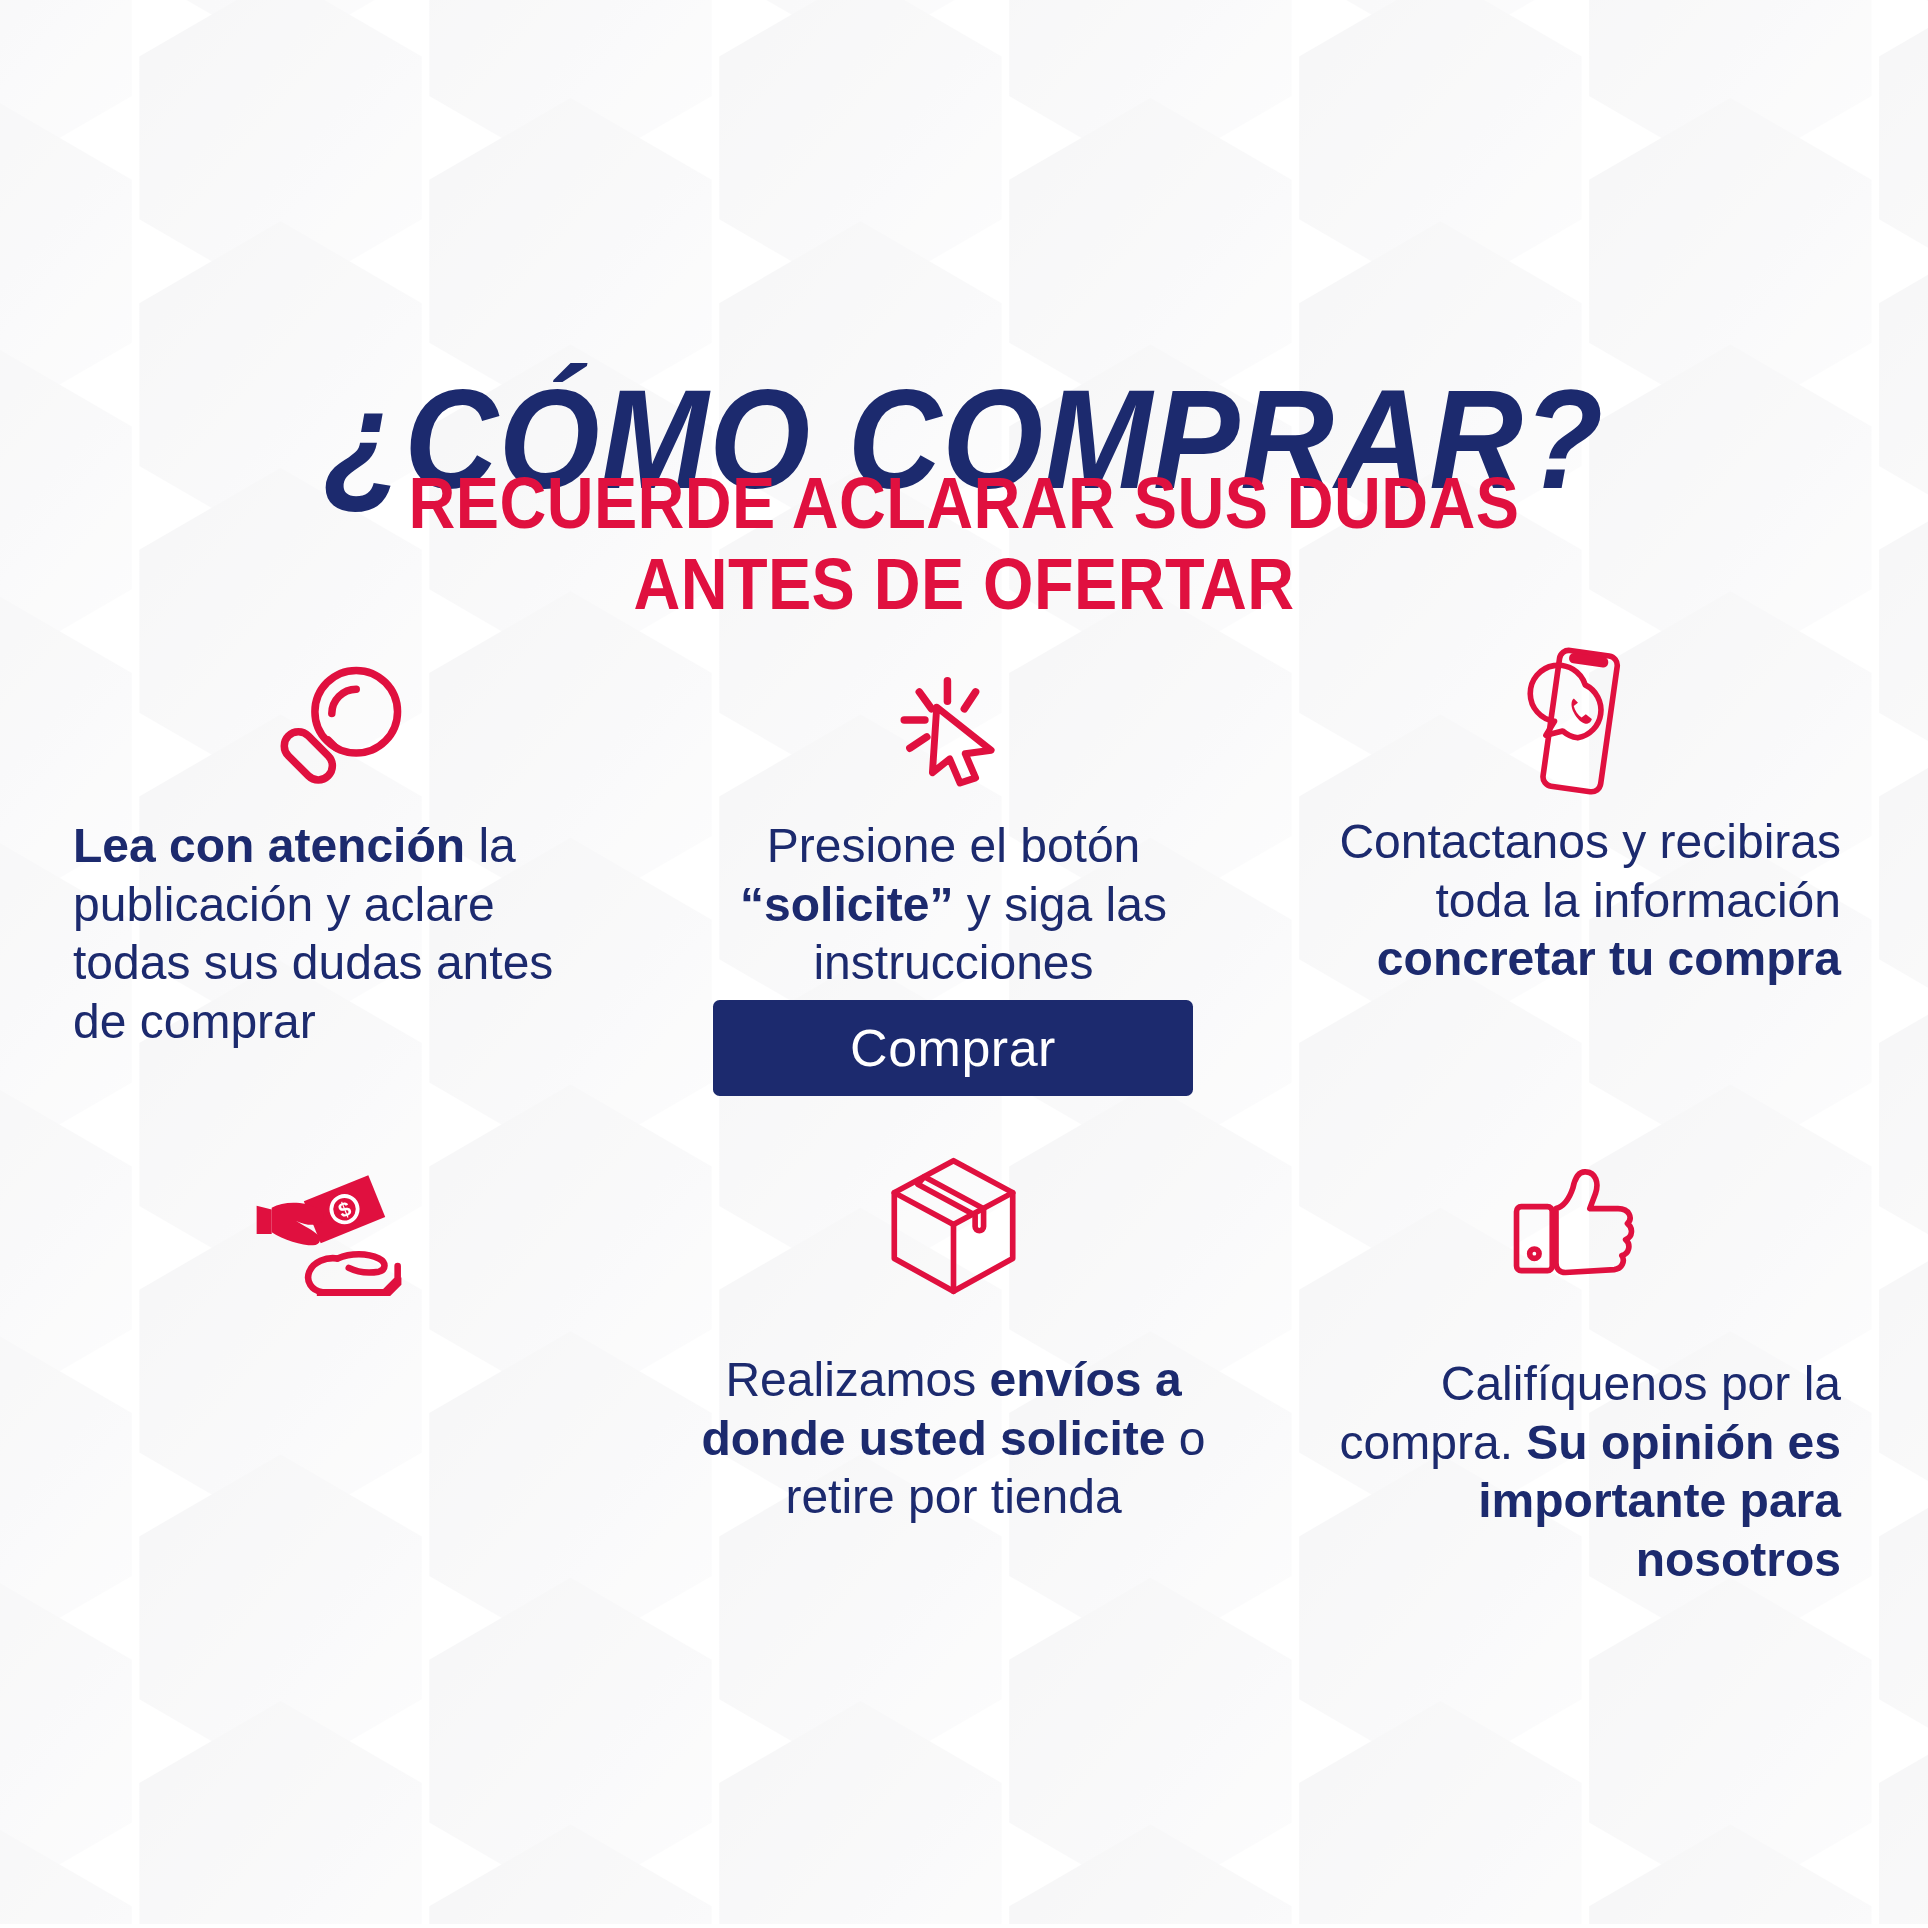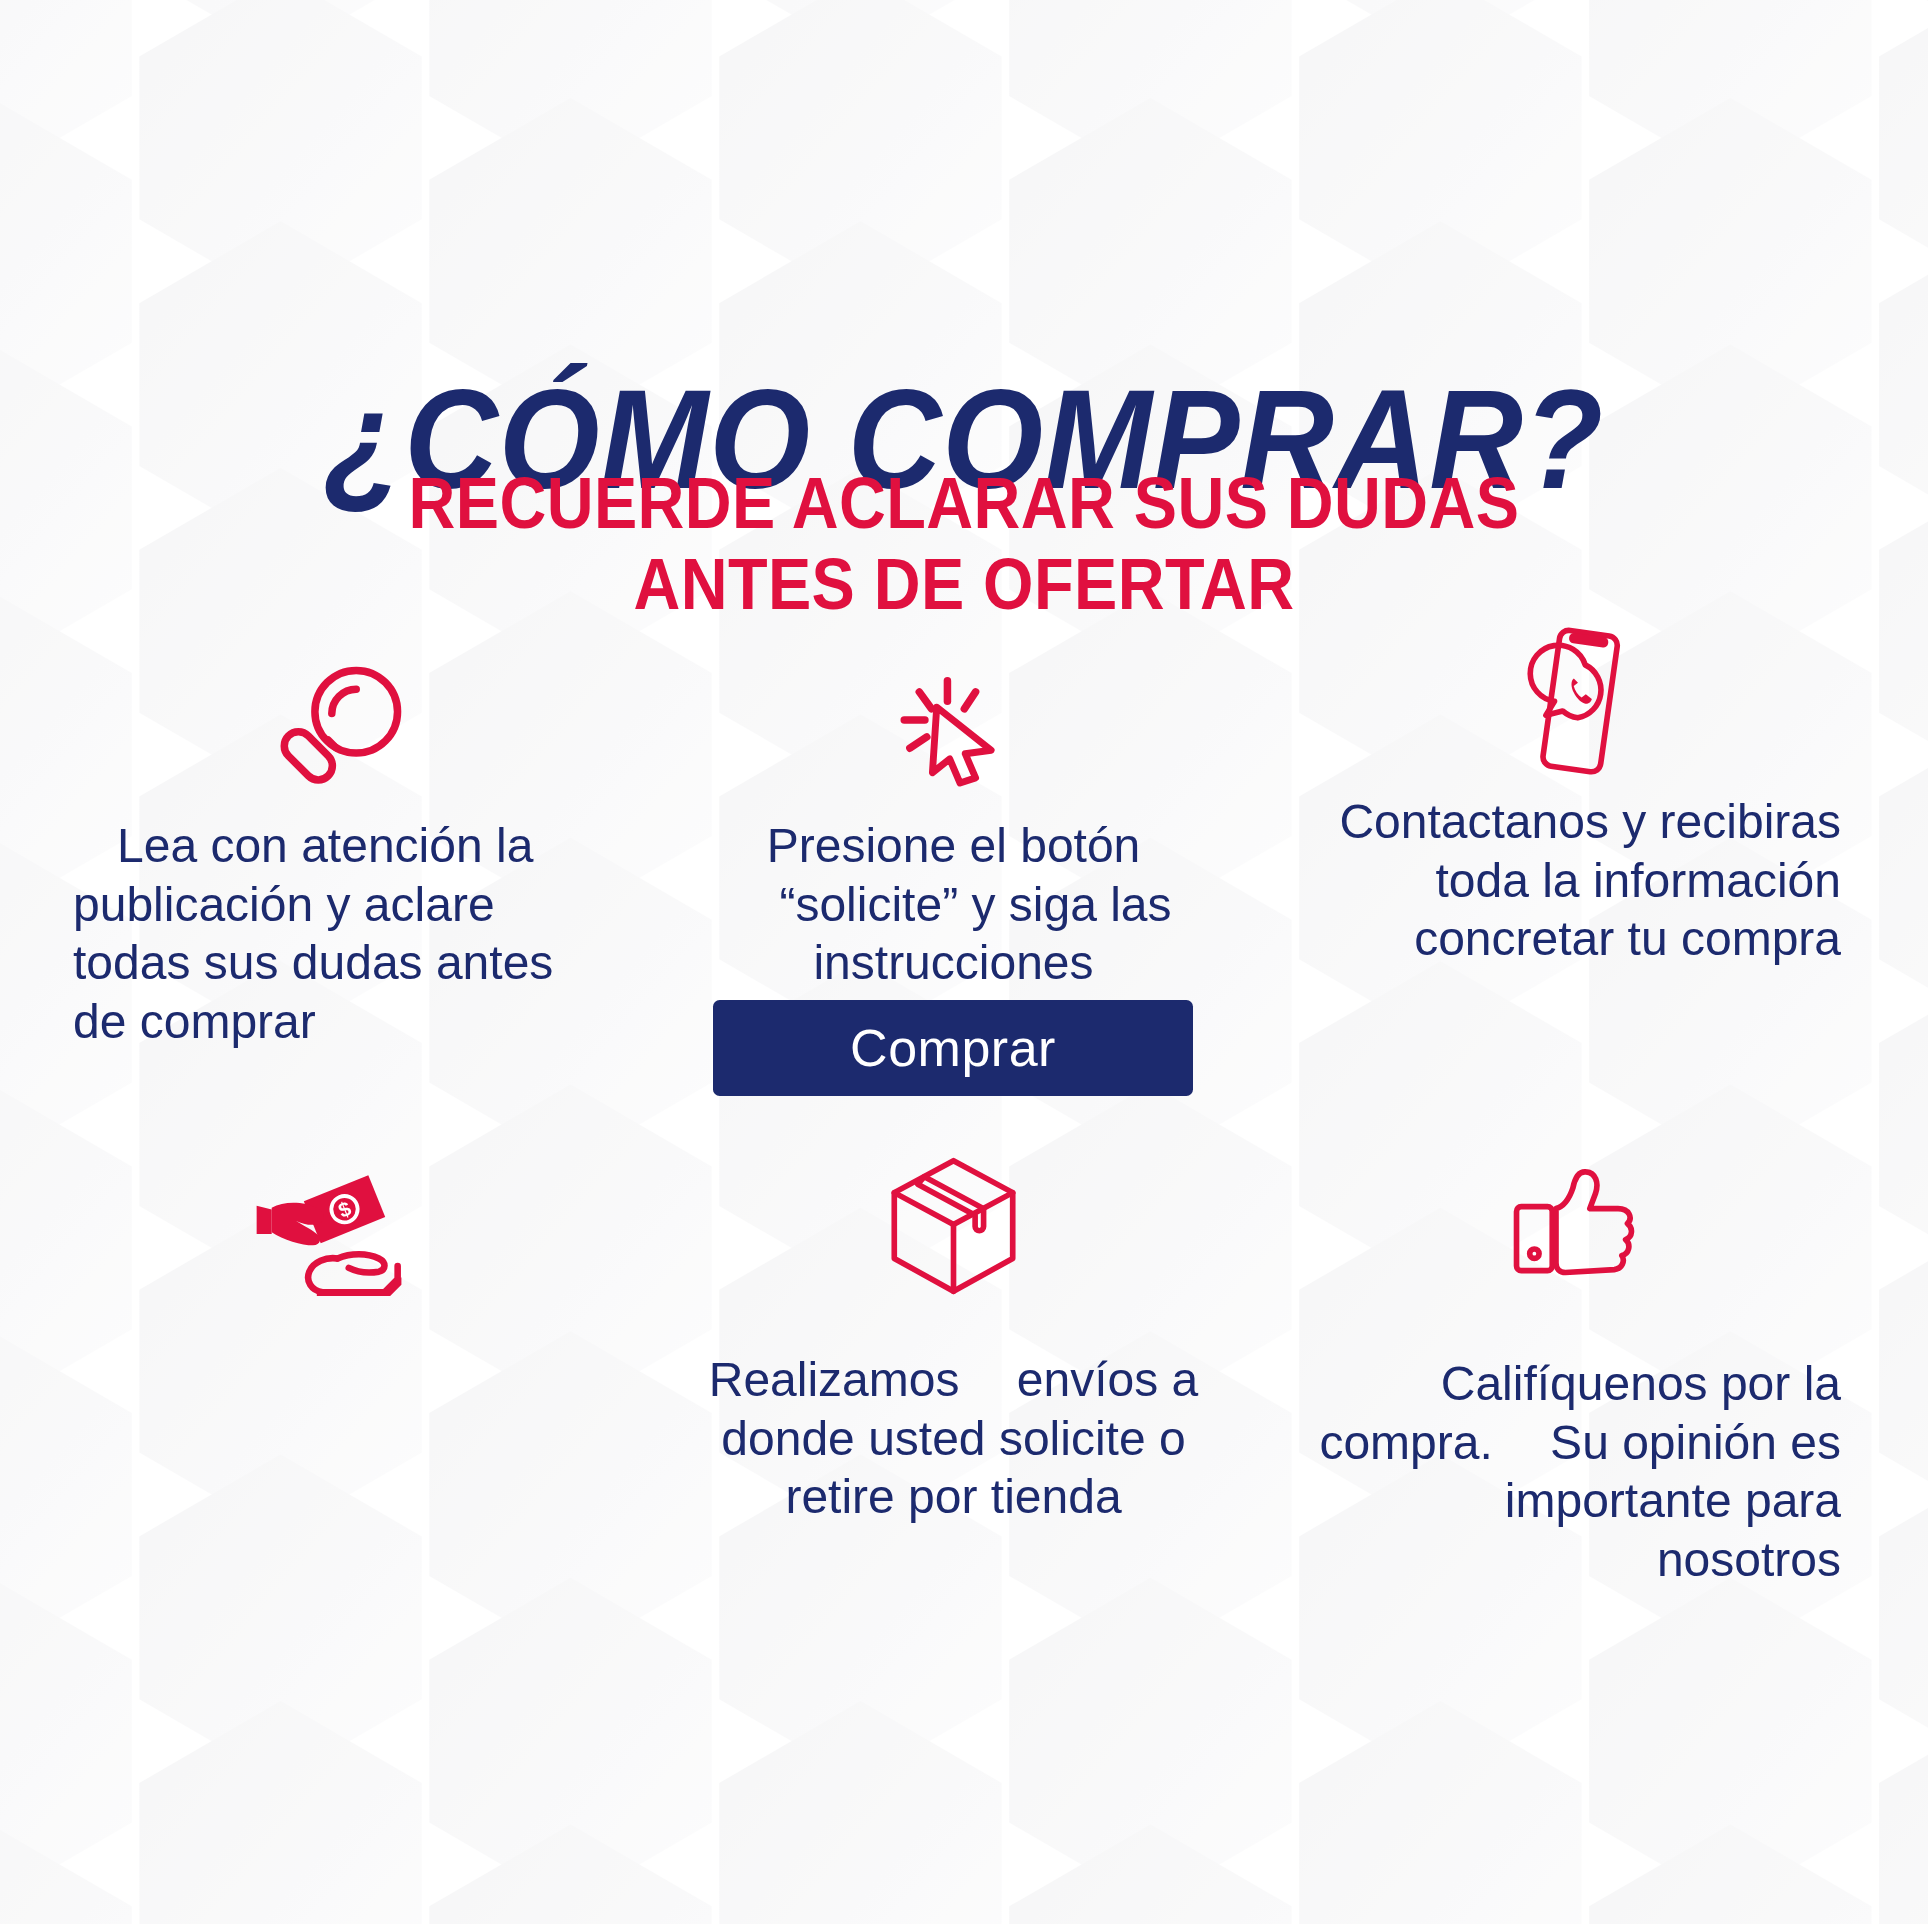--- a/index.html
+++ b/index.html
@@ -87,32 +87,32 @@
     align-items: flex-end;
   }
 
   .step-text {
     font-family: "Liberation Sans", sans-serif;
     font-size: 48px;
     line-height: 1.22;
     color: #1c2a6e;
     font-weight: 400;
   }
-  .step-text b { font-weight: 400; margin-left: 44px; }
+  .step-text b { font-weight: 700; }
 
   
   #step-1 { left: 73px;   top: 659px; width: 527px; }
   #step-1 .icon-wrap { justify-content: center; height: 141px; }
   #step-1 .step-text { text-align: left; margin-top: 17px; }
 
   #step-2 { left: 697px;  top: 659px; width: 513px; }
   #step-2 .icon-wrap { height: 141px; }
   #step-2 .step-text { text-align: center; margin-top: 17px; }
 
-  #step-3 { left: 1318px; top: 625px; width: 523px; }
+  #step-3 { left: 1318px; top: 645px; width: 523px; }
   #step-3 .icon-wrap { height: 155px; }
   #step-3 .step-text { text-align: right; margin-top: 13px; }
 
   
   #step-4 { left: 73px;   top: 1153px; width: 513px; }
   #step-4 .icon-wrap { justify-content: center; height: 160px; }
   #step-4 .step-text { text-align: left; margin-top: 28px; }
 
   #step-5 { left: 697px;  top: 1144px; width: 513px; }
   #step-5 .icon-wrap { height: 155px; }

